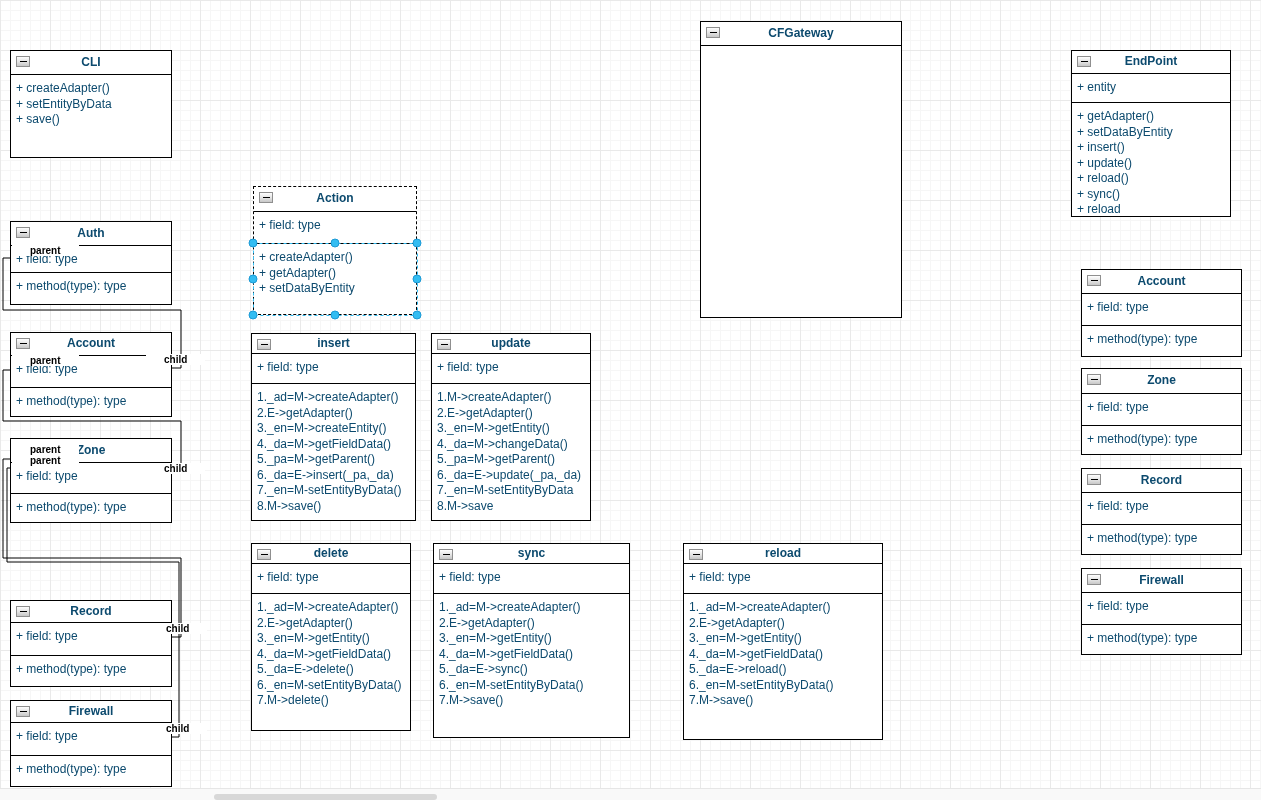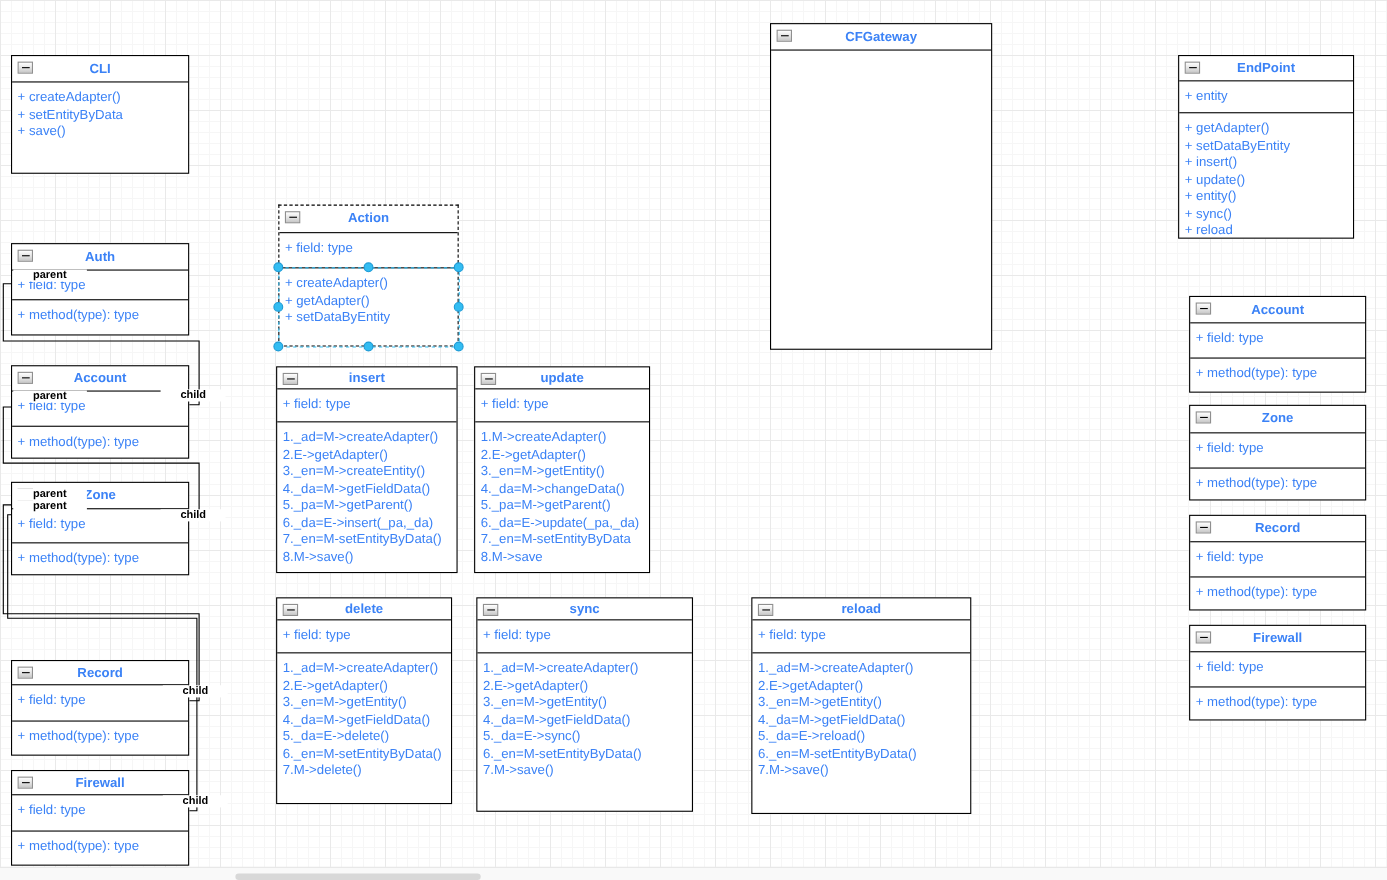--- a/index.html
+++ b/index.html
@@ -10,21 +10,21 @@
       linear-gradient(to right,#e9e9e9 1px,transparent 1px),
       linear-gradient(to bottom,#e9e9e9 1px,transparent 1px),
       linear-gradient(to right,#f6f6f6 1px,transparent 1px),
       linear-gradient(to bottom,#f6f6f6 1px,transparent 1px);
     background-size:50px 50px,50px 50px,10px 10px,10px 10px;}
   svg.layer{position:absolute;left:0;top:0;pointer-events:none;}
   #edges{z-index:1;}
   #overlay{z-index:6;}
   #edges polyline{fill:none;stroke:#000;stroke-width:1;pointer-events:stroke;}
   .uml-class{position:absolute;box-sizing:border-box;border:1px solid #000;background:#fff;
-    z-index:2;display:flex;flex-direction:column;font-size:12px;color:#3b82f6;}
+    z-index:2;display:flex;flex-direction:column;font-size:12px;color:#0c4a6e;}
   .uml-class.dashed{border-style:dashed;}
   .c-title{position:relative;box-sizing:border-box;border-bottom:1px solid #000;
     text-align:center;font-weight:bold;overflow:hidden;flex:0 0 auto;}
   .collapse{position:absolute;left:5px;top:5px;width:14px;height:11px;box-sizing:border-box;
     border:1px solid #8f8f8f;background:linear-gradient(180deg,#fefefe 0%,#e3e3e3 55%,#c7c7c7 100%);
     display:flex;align-items:center;justify-content:center;}
   .minus{display:block;width:7px;height:0;border-top:1px solid #000;}
   .c-attrs{box-sizing:border-box;border-bottom:1px solid #000;flex:0 0 auto;
     padding:6px 2px 0 5px;overflow:hidden;}
   .c-methods{box-sizing:border-box;flex:1 1 auto;padding:6px 2px 0 5px;overflow:hidden;}
@@ -235,21 +235,21 @@
           <span class="minus"></span>
         </span><span class="c-title-text">EndPoint</span></div>
       <div class="c-attrs" style="height: 29px;">
         <div class="line">+ entity</div>
       </div>
       <div class="c-methods">
         <div class="line">+ getAdapter()</div>
         <div class="line">+ setDataByEntity</div>
         <div class="line">+ insert()</div>
         <div class="line">+ update()</div>
-        <div class="line">+ entity()</div>
+        <div class="line">+ reload()</div>
         <div class="line">+ sync()</div>
         <div class="line">+ reload</div>
       </div>
     </div>
     <div class="uml-class" style="left: 1081px; top: 269px; width: 161px; height: 88px;">
       <div class="c-title" style="height: 24px; line-height: 22px;"><span class="collapse">
           <span class="minus"></span>
         </span><span class="c-title-text">Account</span></div>
       <div class="c-attrs" style="height: 32px;">
         <div class="line">+ field: type</div>

